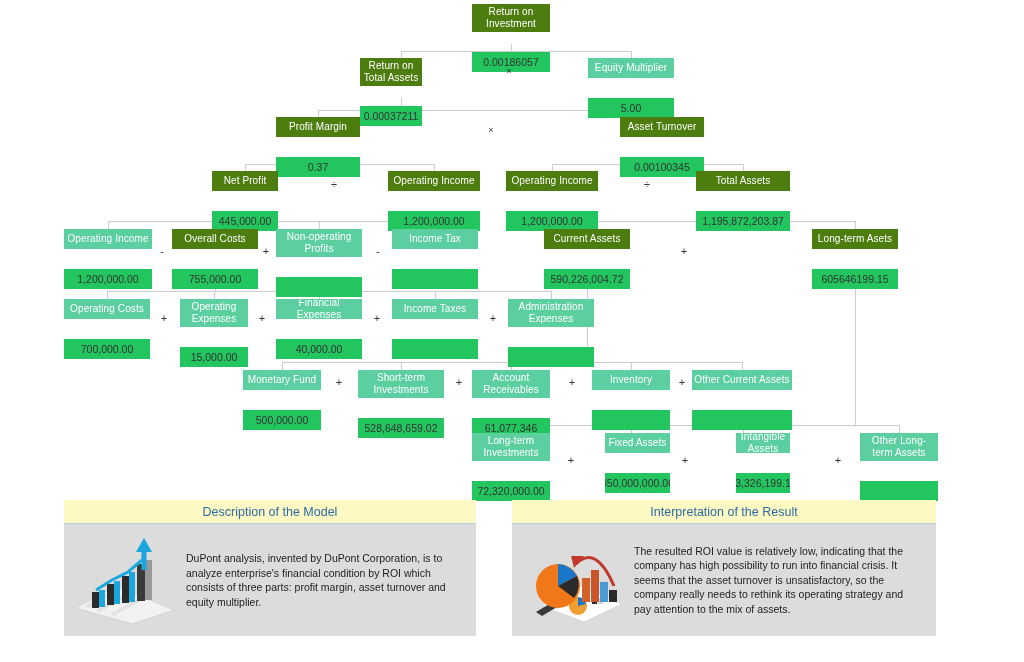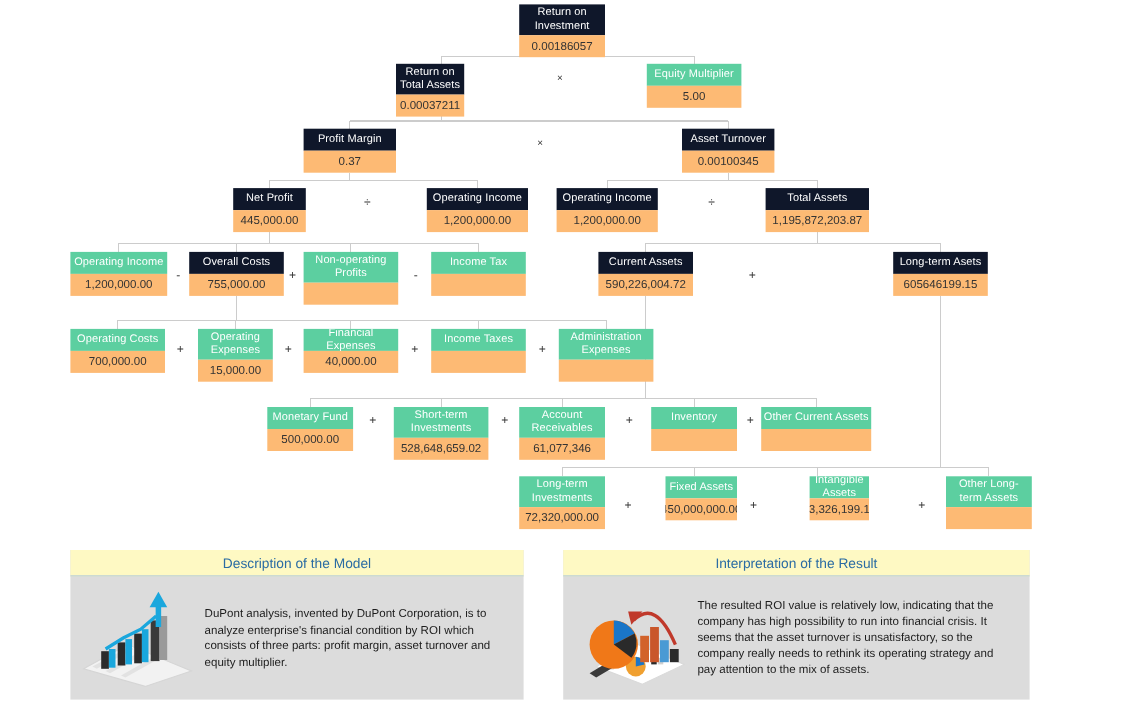--- a/index.html
+++ b/index.html
@@ -49,32 +49,33 @@
     justify-content: center;
   }
   .node.h1 .n-title {
     height: 20px;
     display: flex;
     align-items: center;
     justify-content: center;
   }
   .node .n-value {
     box-sizing: border-box;
-    background: #fdba74;
+    background: #22c55e;
     color: #333333;
     font-size: 10.5px;
     line-height: 14px;
     height: 20px;
     display: flex;
     align-items: center;
     justify-content: center;
     white-space: nowrap;
     overflow: hidden;
-  }
-  .blue .n-title { background: #0f172a; }
+    margin-top: 20px;
+  }
+  .blue .n-title { background: #4d7c0f; }
   .green .n-title { background: #5ccfa0; }
 
   .op {
     position: absolute;
     font-size: 11px;
     color: #333333;
     line-height: 11px;
     text-align: center;
     z-index: 3;
     font-family: "Liberation Sans", sans-serif;

